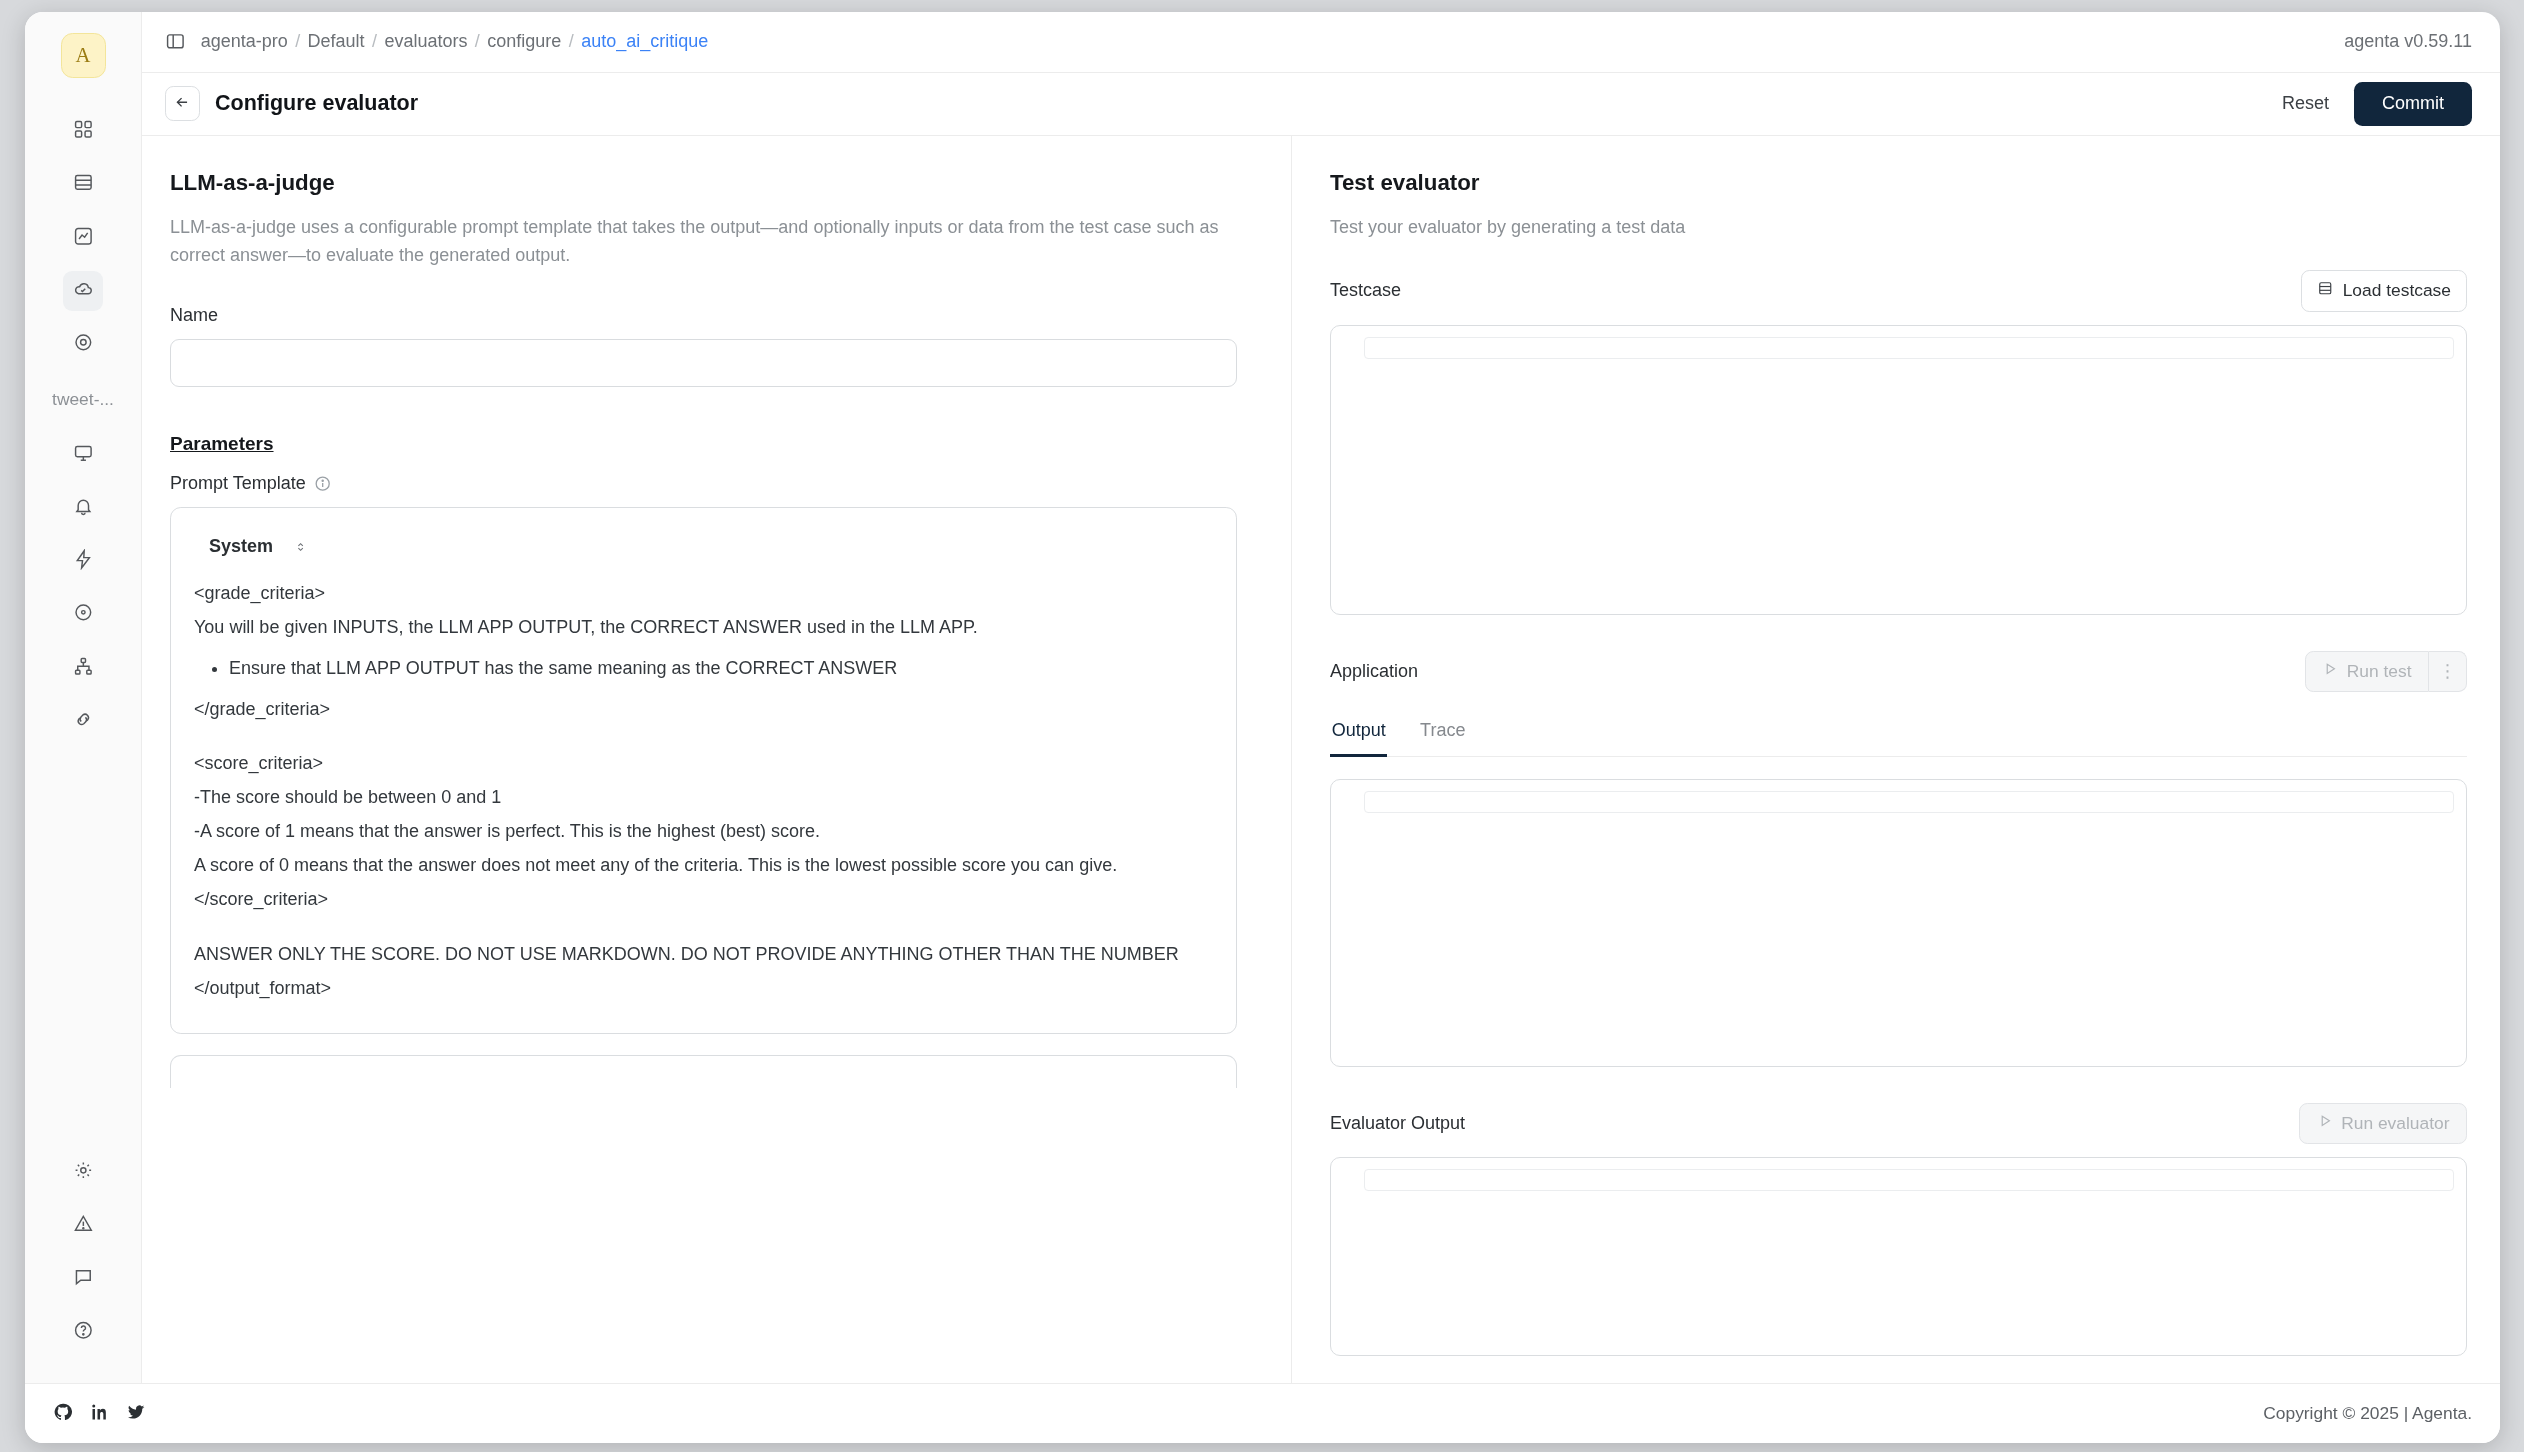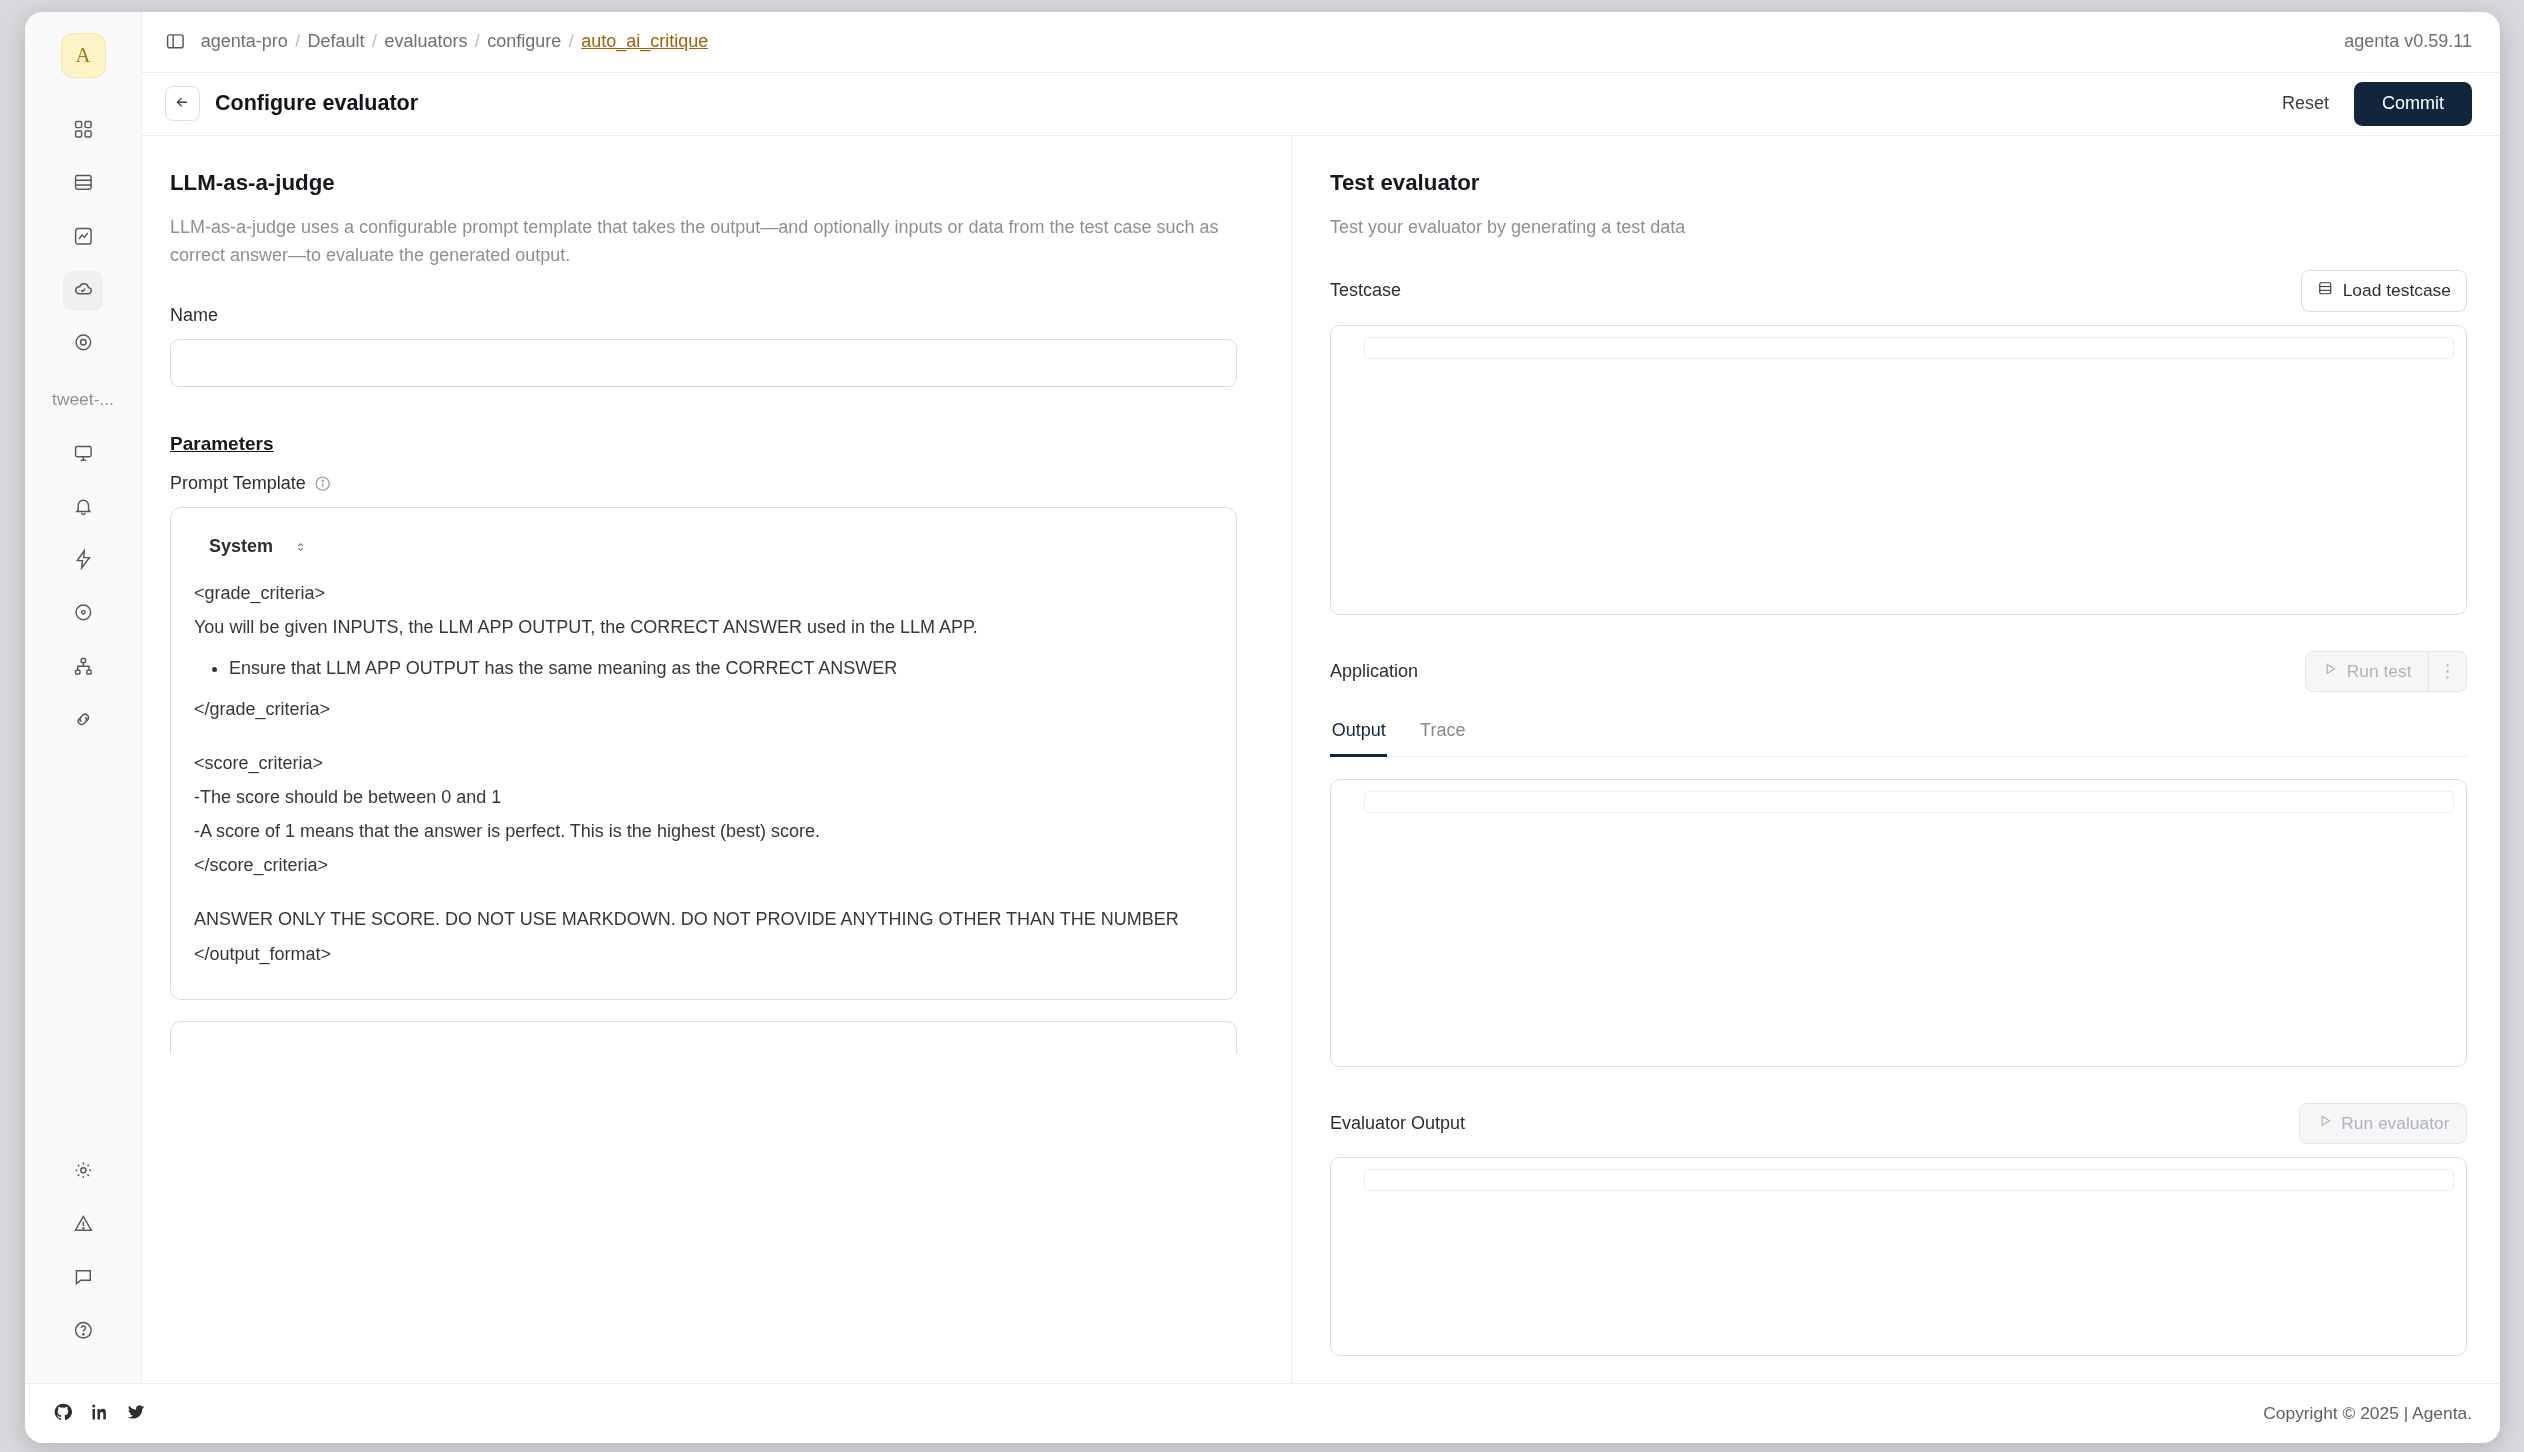--- a/index.html
+++ b/index.html
@@ -79,21 +79,21 @@
     border-bottom: 0.8px solid #ececec;
     display: flex;
     align-items: center;
     padding: 0 28px 0 23px;
     flex: 0 0 61px;
   }
   .panel-toggle { color: #55585c; display: flex; align-items: center; margin-right: 15px; }
   .panel-toggle svg { width: 20.7px; height: 20.7px; }
   .breadcrumb { font-size: 18px; color: #6c7075; display: flex; align-items: center; gap: 0; }
   .bc-seg { color: #6c7075; }
-  .bc-seg.last { color: #a16207; text-decoration: underline; }
+  .bc-seg.last { color: #3b82f6; }
   .bc-sep { color: #b8bcc0; padding: 0 7.4px; }
   .version { margin-left: auto; font-size: 18px; color: #6c7075; }
 
   .subbar {
     height: 63px;
     border-bottom: 0.8px solid #ececec;
     display: flex;
     align-items: center;
     padding: 0 28px 0 23px;
     flex: 0 0 63px;
@@ -507,20 +507,21 @@
               <p>&lt;grade_criteria&gt;</p>
               <p>You will be given INPUTS, the LLM APP OUTPUT, the CORRECT ANSWER used in the LLM APP.</p>
               <ul>
                 <li>Ensure that LLM APP OUTPUT has the same meaning as the CORRECT ANSWER</li>
               </ul>
               <p>&lt;/grade_criteria&gt;</p>
               <div class="prompt-gap"></div>
               <p>&lt;score_criteria&gt;</p>
               <p>-The score should be between 0 and 1</p>
               <p>-A score of 1 means that the answer is perfect. This is the highest (best) score.</p>
+              <p>A score of 0 means that the answer does not meet any of the criteria. This is the lowest possible score you can give.</p>
               <p>&lt;/score_criteria&gt;</p>
               <div class="prompt-gap"></div>
               <p>ANSWER ONLY THE SCORE. DO NOT USE MARKDOWN. DO NOT PROVIDE ANYTHING OTHER THAN THE NUMBER</p>
               <p>&lt;/output_format&gt;</p>
             </div>
           </div>
 
           <div class="prompt-box-2"></div>
         </div>
 

